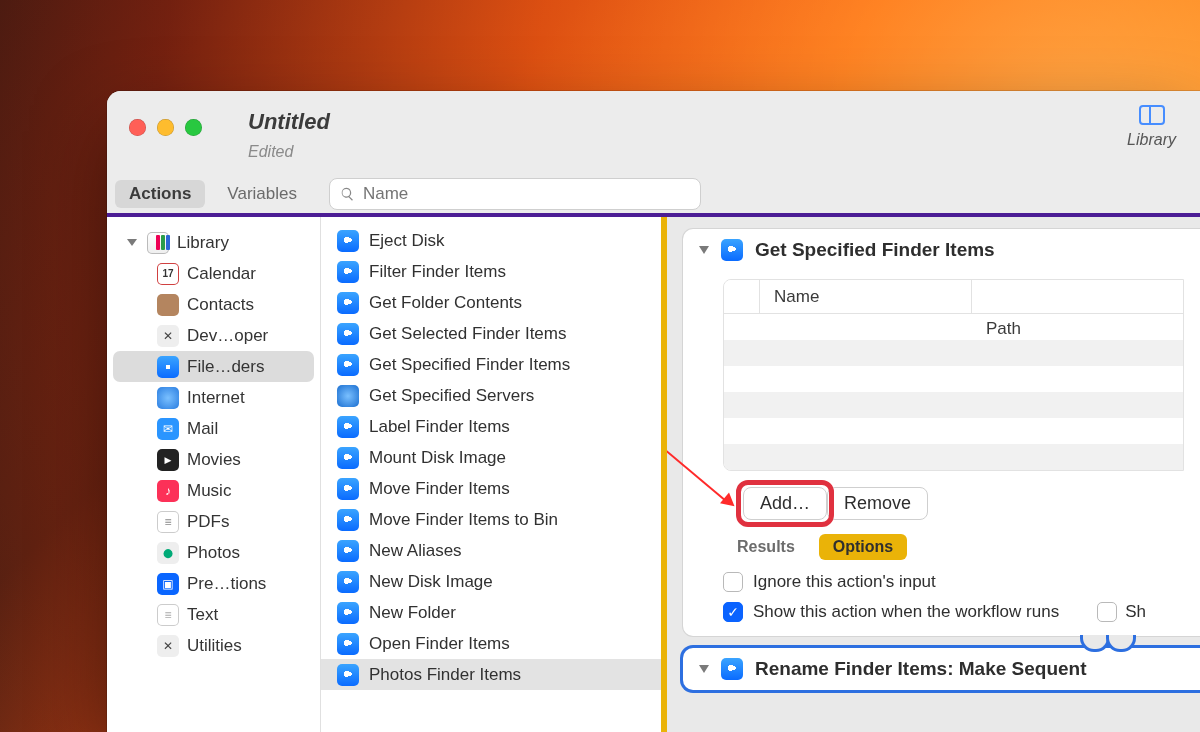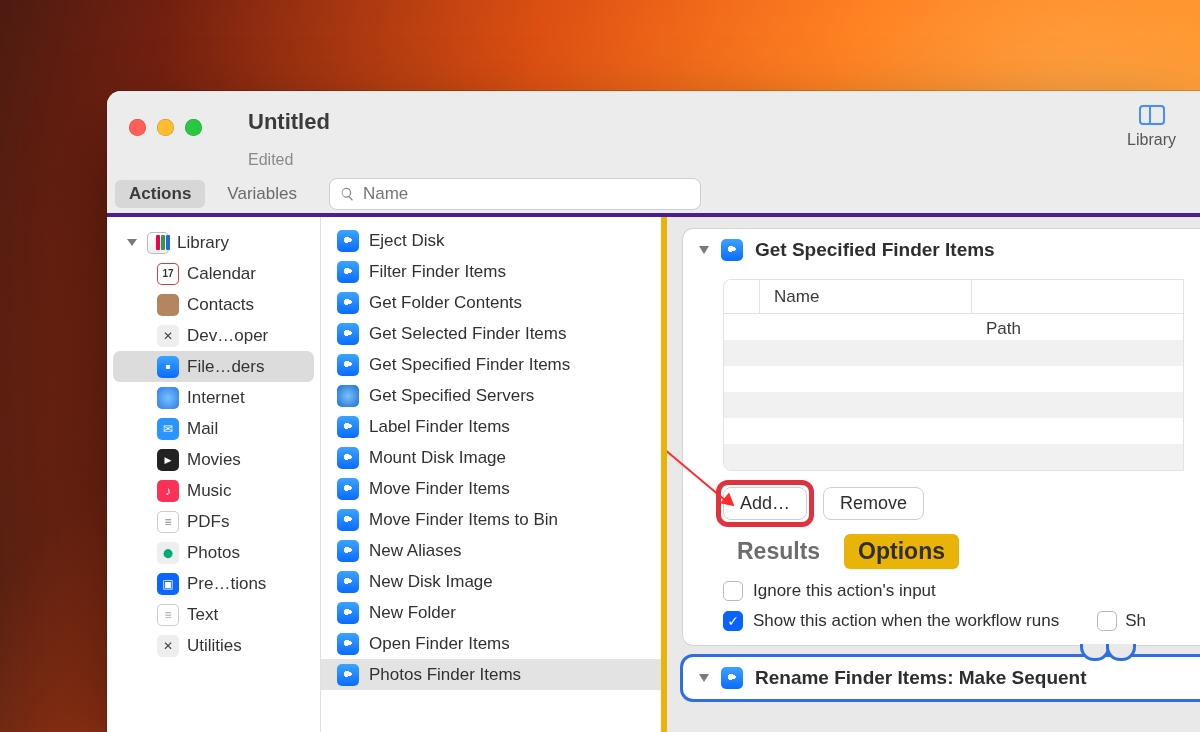--- a/index.html
+++ b/index.html
@@ -11,27 +11,27 @@
       linear-gradient(135deg, #1b0f08 0%, #3a1608 30%, #c93d0c 60%, #ff7a27 100%);
     background-blend-mode: screen;
   }
   .window {
     position: absolute; left: 107px; top: 91px; right: 0; bottom: 0;
     background: #ececec;
     border-top-left-radius: 14px;
     box-shadow: 0 30px 80px -10px rgba(0,0,0,.55), 0 0 0 1px rgba(0,0,0,.12);
     display: flex; flex-direction: column;
   }
-  .titlebar { height: 84px; display: flex; align-items: flex-start; padding: 18px 22px 0 22px; background: #ececec; border-top-left-radius: 14px; position: relative; }
+  .titlebar { height: 84px; display: flex; align-items: flex-start; padding: 18px 22px 0 22px; background: #ececec; border-top-left-radius: 14px; position: relative; font-style: italic; }
   .traffic { display: flex; gap: 11px; margin-top: 10px; }
   .dot { width: 17px; height: 17px; border-radius: 50%; box-shadow: inset 0 0 0 .5px rgba(0,0,0,.25); }
   .dot.red { background:#ff5f57;} .dot.yellow{background:#febc2e;} .dot.green{background:#28c840;}
   .title-block { margin-left: 46px; }
   .win-title { font-size: 22px; font-weight: 700; color:#3b3b3b; }
-  .win-sub   { font-size: 16px; color:#8a8a8a; margin-top: 16px; }
+  .win-sub   { font-size: 16px; color:#8a8a8a; margin-top: 8px; }
   .tb-right { position: absolute; right: 24px; top: 14px; text-align: center; color:#636363; }
   .lib-icon { width: 26px; height: 20px; border: 2px solid #468dff; border-radius: 4px; margin: 0 auto 6px; position: relative; }
   .lib-icon::before { content:""; position:absolute; left:40%; top:0; bottom:0; width:2px; background:#468dff; }
   .tb-right span { font-size: 16px; color:#565656; }
 
   .toolbar { height: 42px; background:#ececec; display:flex; align-items:center; padding: 0 8px; gap: 8px; border-bottom:4px solid #4c1d95; }
   .seg { background:#d7d7d7; border-radius:6px; padding:4px 14px; font-size:17px; font-weight:600; color:#3c3c3c; }
   .seg.off { background:transparent; color:#6b6b6b; font-weight:500; }
   .search { flex:0 0 372px; margin-left:10px; display:flex; align-items:center; background:#fff; border:1px solid #cfcfcf; border-radius:8px; height:32px; padding:0 10px; }
   .search svg { width:16px; height:16px; fill:#888; margin-right:8px; }
@@ -72,26 +72,26 @@
   .wf-card { background:#fff; margin:0 0 12px 16px; border-radius:10px 0 0 10px; box-shadow:0 0 0 1px #d5d5d5; }
   .wf-head { display:flex; align-items:center; gap:12px; padding:10px 16px; }
   .wf-chev { width:0;height:0;border-left:5px solid transparent;border-right:5px solid transparent;border-top:8px solid #7a7a7a; }
   .wf-title { font-size:19px; font-weight:700; color:#2e2e2e; }
   .wf-table { margin:8px 16px 0 40px; border:1px solid #e2e2e2; border-radius:8px 0 0 8px; overflow:hidden; }
   .wf-th { display:flex; background:#fff; height:34px; border-bottom:1px solid #e2e2e2;}
   .wf-th div { padding:7px 14px; font-size:17px; color:#3a3a3a; border-right:1px solid #e2e2e2;}
   .wf-th .c0{width:36px;} .wf-th .c1{flex:1;} .wf-th .c2{flex:1;border-right:none;margin-top:32px;}
   .wf-rows div { height:26px; }
   .wf-rows div:nth-child(even){background:#f1f1f1;}
-  .wf-btns { display:flex; gap:16px; padding:16px 0 14px 40px; align-items:center; }
+  .wf-btns { display:flex; gap:0; padding:16px 0 14px 60px; align-items:center; }
   .btn { background:#fff; border:1px solid #cfcfcf; border-radius:8px; padding:5px 16px; font-size:18px; color:#2e2e2e; }
   .add-hi { position:relative; }
   .add-hi::before { content:""; position:absolute; inset:-7px; border:5px solid #e0313f; border-radius:12px; }
   .wf-tabs { display:flex; gap:10px; padding:0 0 12px 40px; }
-  .tab { padding:4px 14px; border-radius:6px; font-size:23px; color:#6c6c6c; font-weight:600;}
+  .tab { padding:4px 14px; border-radius:6px; font-size:16px; color:#6c6c6c; font-weight:600;}
   .tab.on { background:#eab308; color:#2f2f2f; }
   .opts { padding:0 0 14px 40px; display:flex; flex-direction:column; gap:10px; }
   .chk { display:flex; align-items:center; gap:10px; font-size:17px; color:#2f2f2f; }
   .box { width:20px;height:20px;border-radius:5px;border:1px solid #b9b9b9; background:#fff; display:flex;align-items:center;justify-content:center;}
   .box.on { background:#0a63ff; border-color:#0a63ff; color:#fff; font-size:14px; }
   .wf-card.blue { box-shadow:0 0 0 3px #2d6fe0; position:relative; }
   .notch { position:absolute; top:-13px; right:70px; width:50px; height:14px; }
   .notch::before,.notch::after{content:"";position:absolute;top:0;width:24px;height:14px;border:3px solid #2d6fe0;border-top:none;border-radius:0 0 14px 14px;background:#e9e9e9;}
   .notch::after{left:26px;}
 

